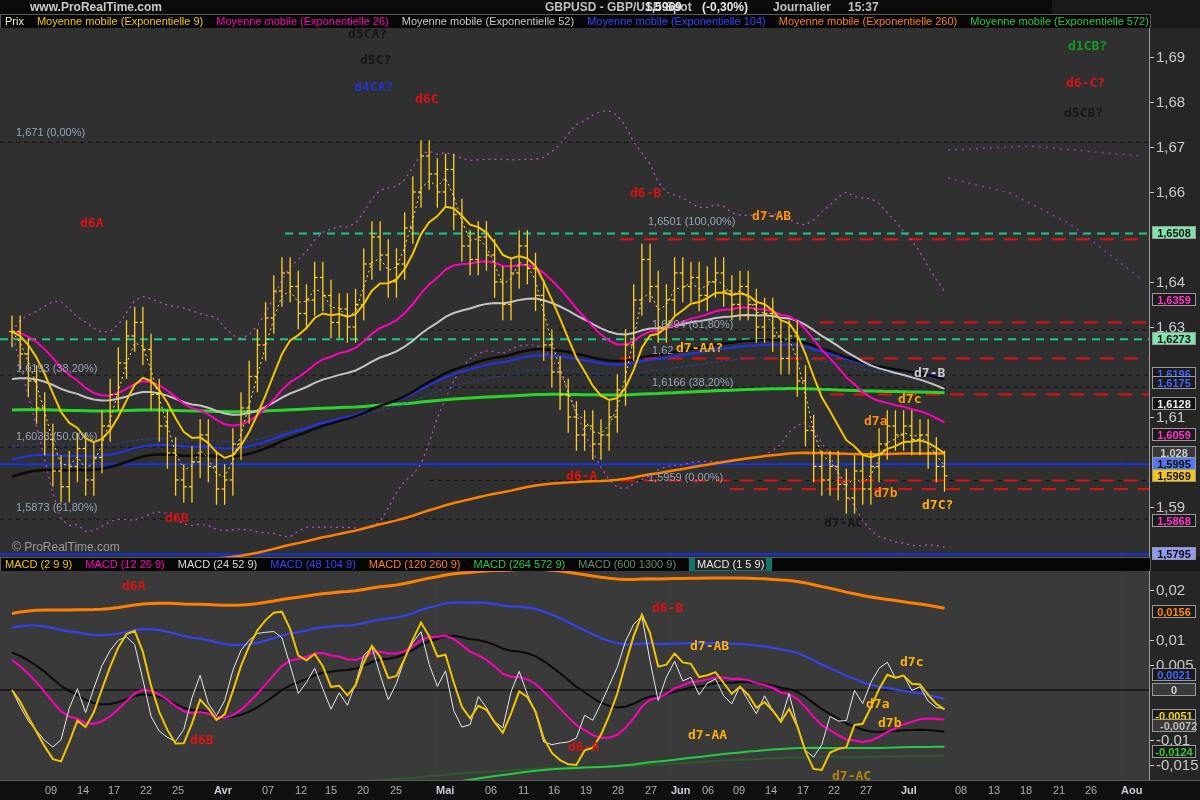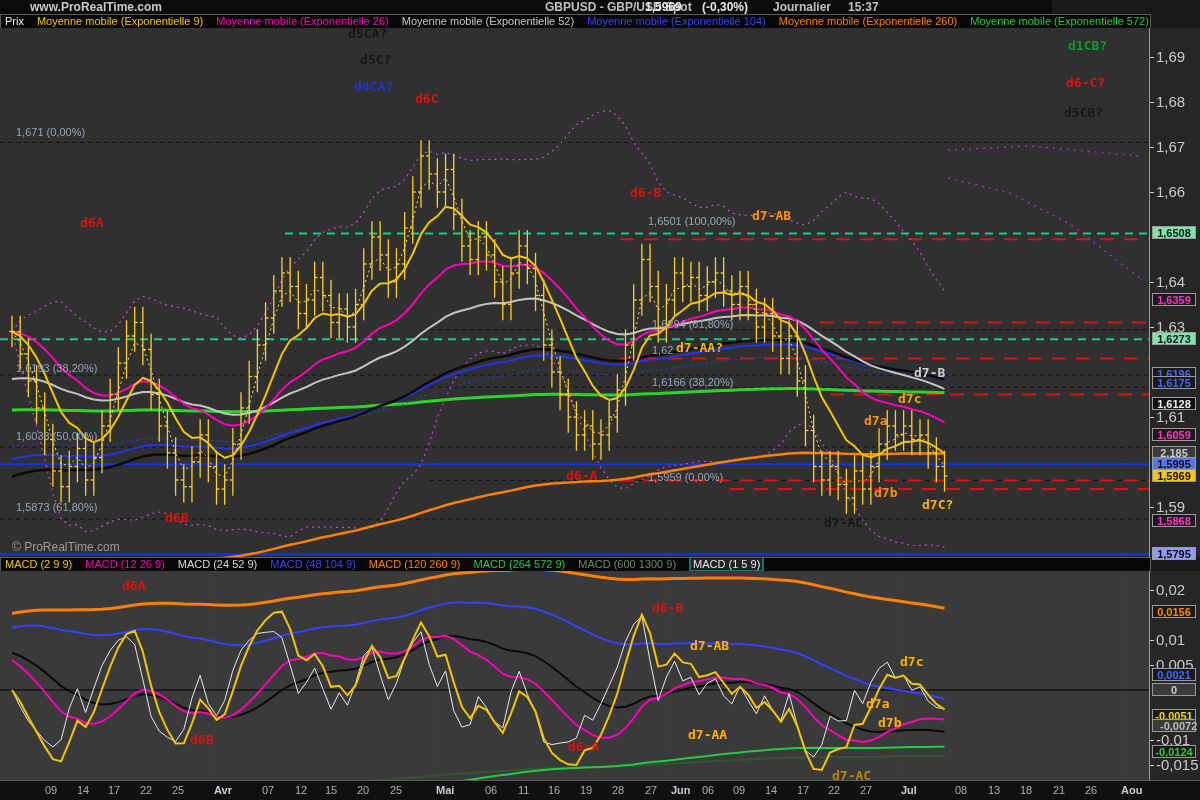--- a/index.html
+++ b/index.html
@@ -12,21 +12,21 @@
   #hdr .sym{position:absolute;left:545px;color:#c0c0c0;}
   #hdr .price{position:absolute;left:645px;color:#e6e6e6;}
   #hdr .chg{position:absolute;left:702px;color:#e6e6e6;}
   #hdr .per{position:absolute;left:773px;color:#c0c0c0;}
   #hdr .tim{position:absolute;left:848px;color:#c0c0c0;}
   
   .legend{position:absolute;left:0;width:1149px;height:13px;background:#060606;
           border:1px solid #5a5a5a;font-size:11px;line-height:13px;white-space:nowrap;
           overflow:hidden;}
   .legend span{margin-right:9px;margin-left:4px;}
-  .legend span.boxed{border:2px solid #0f766e;padding:0 2px;background:#222;}
+  .legend span.boxed{border:6px solid #0f766e;padding:0 2px;background:#222;}
   
   #main{position:absolute;top:28px;left:0;width:1150px;height:529px;background:#303030;}
   #macd{position:absolute;top:571px;left:0;width:1150px;height:209px;background:#3a3a3a;}
   .axis{position:absolute;right:0;width:50px;background:#262626;border-left:1px solid #9a9a9a;}
   #axmain{top:28px;height:529px;}
   #axmacd{top:571px;height:209px;}
   .tick{position:absolute;left:6px;color:#c9c9c9;font-size:15px;height:12px;line-height:12px;}
   .tick:before{content:"";position:absolute;left:-6px;top:6px;width:4px;height:1px;background:#c9c9c9;}
   .pbox{position:absolute;left:2px;width:44px;height:13px;line-height:13px;text-align:center;
         font-size:11px;font-weight:bold;border:1px solid #9a9a9a;box-sizing:border-box;}
@@ -481,21 +481,21 @@
       <div class="tick" style="top: 292.98px;">1,63</div>
       <div class="tick" style="top: 382.98px;">1,61</div>
       <div class="tick" style="top: 472.98px;">1,59</div>
       <div class="pbox" style="top: 198.38px; color: rgb(16, 16, 16); background: rgb(127, 227, 174);">1,6508</div>
       <div class="pbox" style="top: 265.43px; color: rgb(255, 51, 204); background: rgb(26, 26, 26);">1,6359</div>
       <div class="pbox" style="top: 304.13px; color: rgb(16, 16, 16); background: rgb(127, 227, 174);">1,6273</div>
       <div class="pbox" style="top: 338.78px; color: rgb(68, 102, 255); background: rgb(26, 26, 26);">1,6196</div>
       <div class="pbox" style="top: 348.23px; color: rgb(68, 102, 255); background: rgb(26, 26, 26);">1,6175</div>
       <div class="pbox" style="top: 369.38px; color: rgb(238, 238, 238); background: rgb(17, 17, 17);">1,6128</div>
       <div class="pbox" style="top: 400.43px; color: rgb(255, 51, 204); background: rgb(26, 26, 26);">1,6059</div>
-      <div class="pbox" style="top: 417.98px; color: rgb(204, 204, 204); background: rgb(58, 58, 58);">2,185</div>
+      <div class="pbox" style="top: 417.98px; color: rgb(204, 204, 204); background: rgb(58, 58, 58);">1,028</div>
       <div class="pbox" style="top: 429.23px; color: rgb(16, 16, 16); background: rgb(85, 119, 238);">1,5995</div>
       <div class="pbox" style="top: 440.93px; color: rgb(16, 16, 16); background: rgb(245, 197, 24);">1,5969</div>
       <div class="pbox" style="top: 486.38px; color: rgb(255, 51, 204); background: rgb(26, 26, 26);">1,5868</div>
       <div class="pbox" style="top: 519.23px; color: rgb(16, 16, 16); background: rgb(143, 155, 240);">1,5795</div>
     </div>
 
   <div id="macdLegend" class="legend" style="top:557px;"><span style="color: rgb(242, 197, 0);">MACD (2 9 9)</span><span style="color: rgb(255, 0, 187);">MACD (12 26 9)</span><span style="color: rgb(216, 216, 216);">MACD (24 52 9)</span><span style="color: rgb(51, 68, 255);">MACD (48 104 9)</span><span style="color: rgb(255, 128, 0);">MACD (120 260 9)</span><span style="color: rgb(34, 204, 68);">MACD (264 572 9)</span><span style="color: rgb(106, 138, 106);">MACD (600 1300 9)</span><span class="boxed" style="color: rgb(232, 232, 232);">MACD (1 5 9)</span></div>
 
   <div id="macd">
     <svg id="macdSvg" width="1150" height="209">

